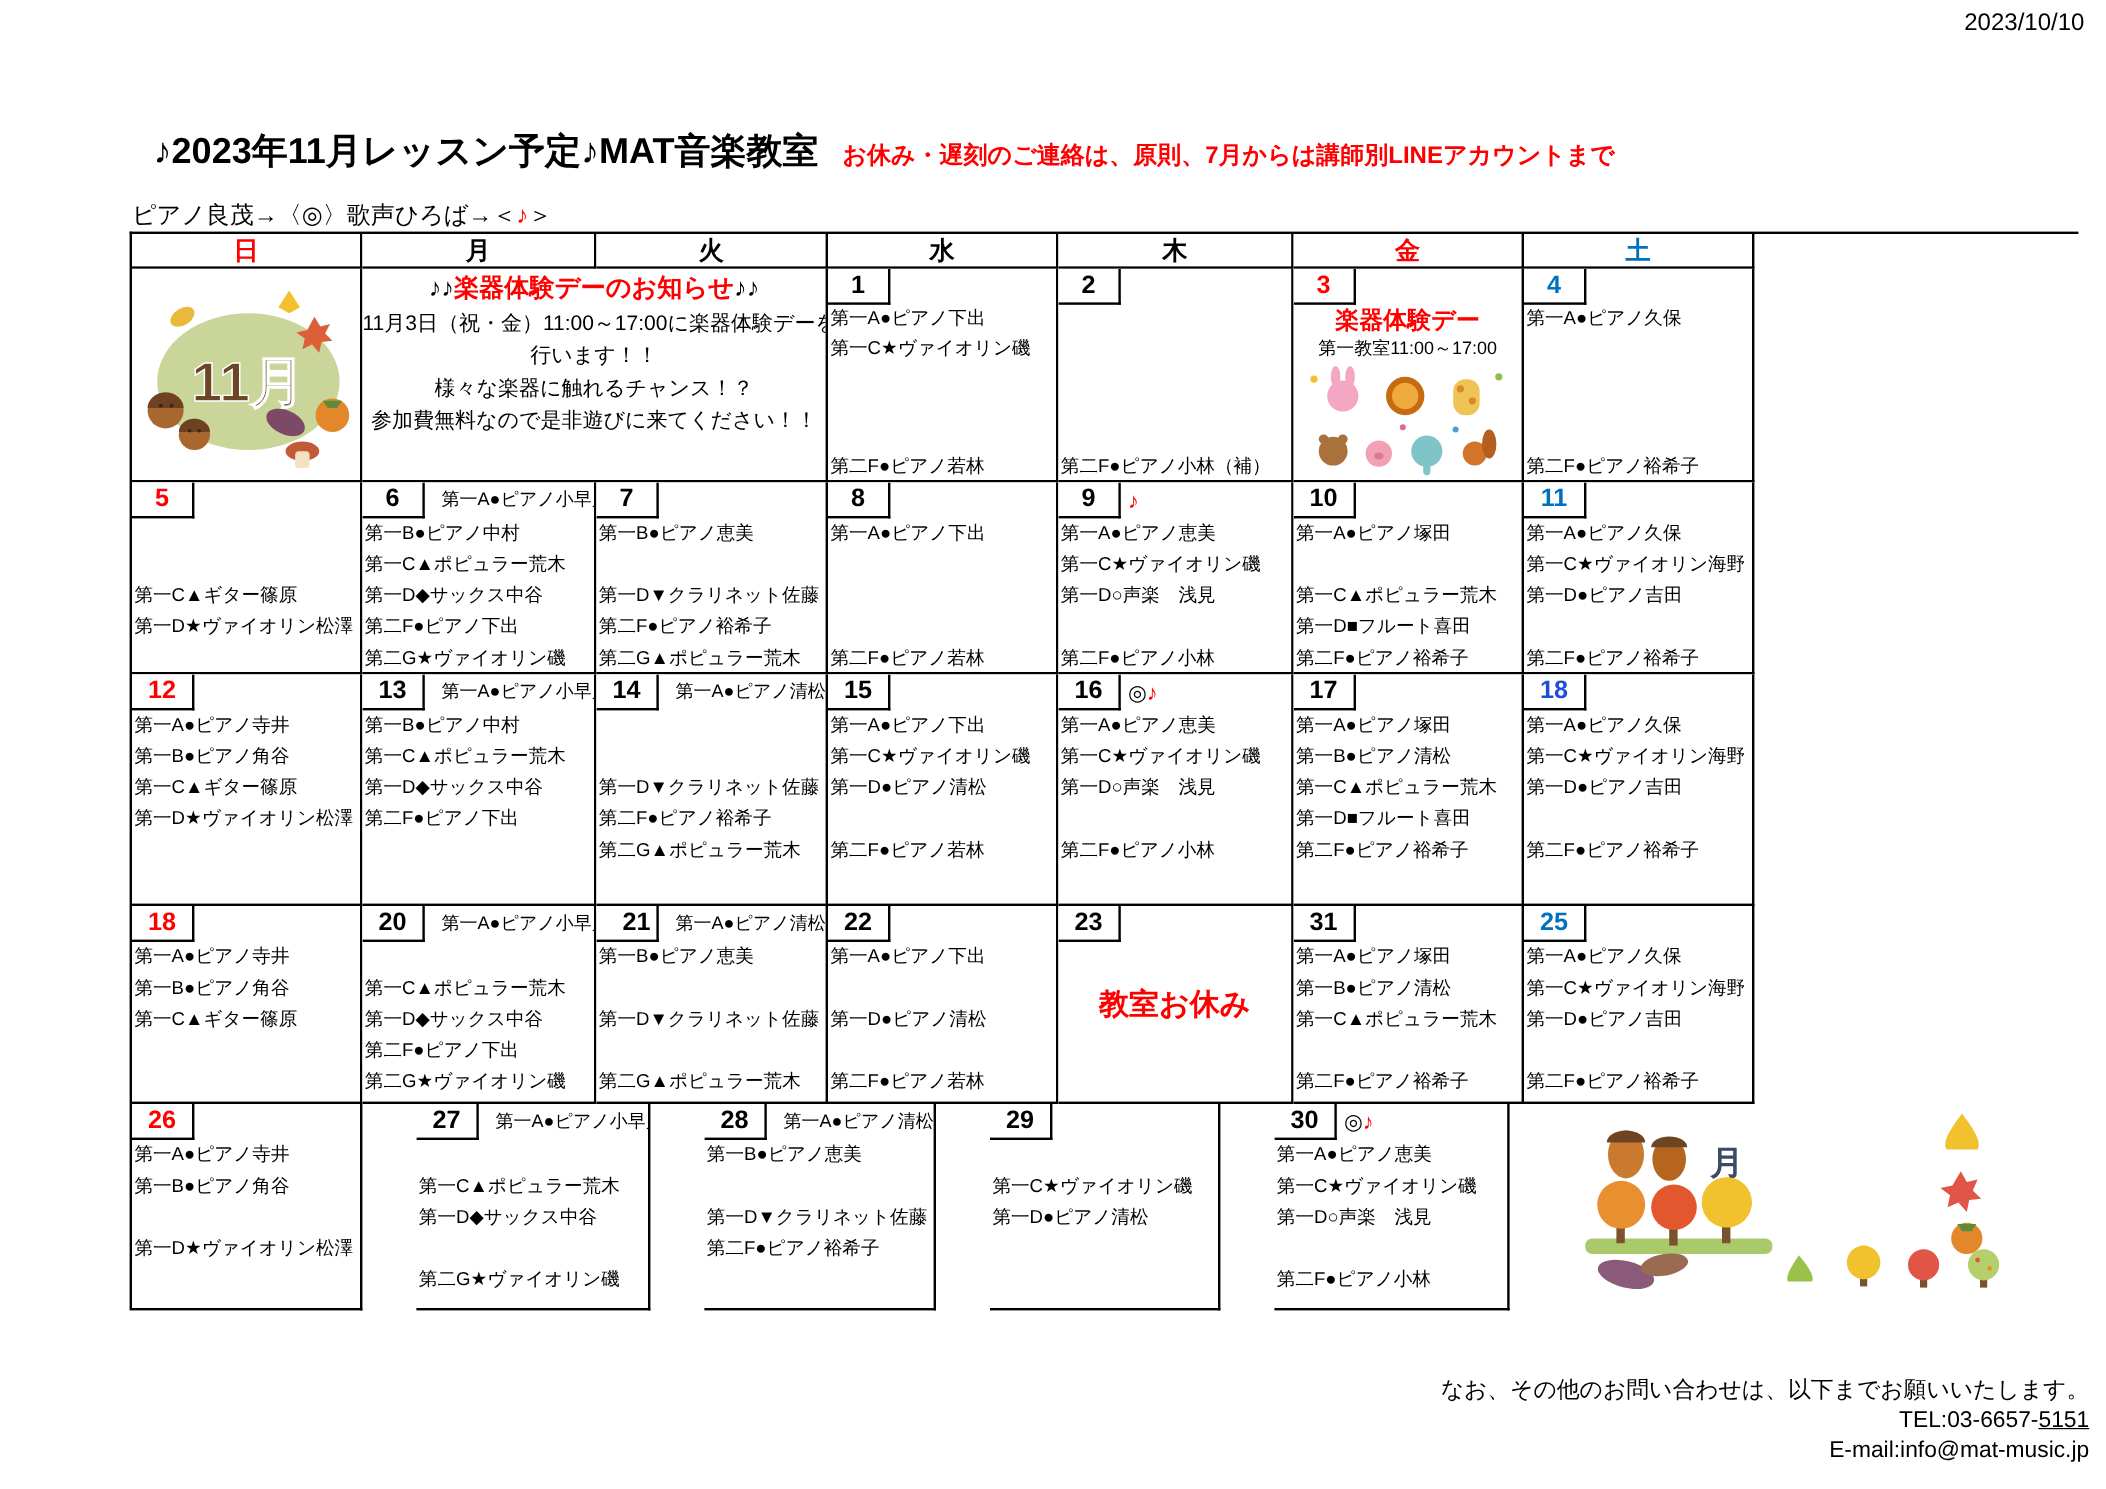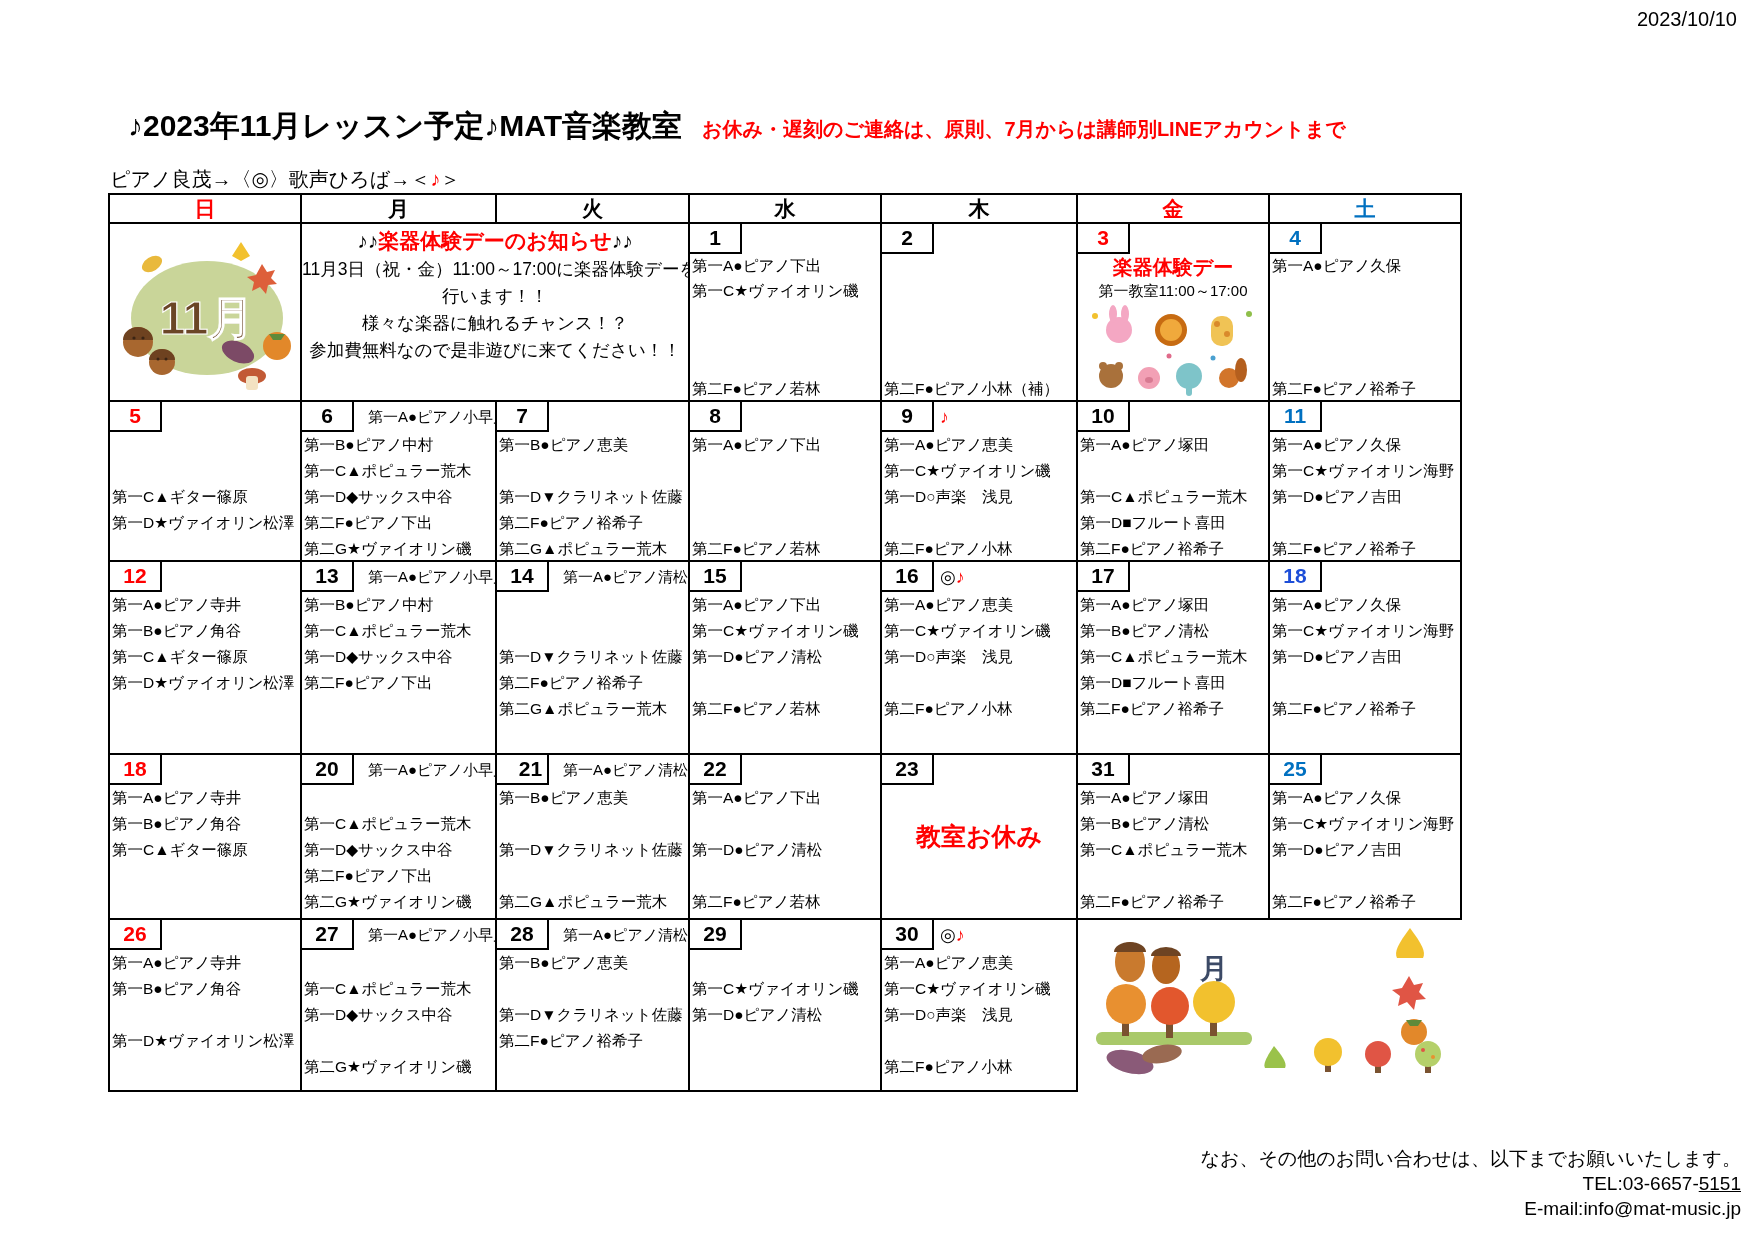--- a/index.html
+++ b/index.html
@@ -8,21 +8,21 @@
   .doc-date{position:absolute;top:8px;right:18px;font-size:20px;}
   .titlebar{position:absolute;left:128px;top:106px;display:flex;align-items:baseline;gap:20px;white-space:nowrap;justify-content:flex-end;}
   .main-title{font-size:30px;font-weight:bold;}
   .title-notice{font-size:20px;font-weight:bold;color:#ff0000;}
   .legend{position:absolute;left:110px;top:166px;font-size:20px;white-space:nowrap;}
   .red{color:#ff0000;}
   
   .cal{position:absolute;left:108px;top:193px;border-top:2px solid #000;border-left:2px solid #000;}
   .row{display:grid;grid-template-columns:192px 195px 193px 192px 196px 192px 192px;}
   .row.head{height:29px;}
-  .row.w1{height:178px;}.row.w2{height:160px;}.row.w3{height:193px;}.row.w4{height:165px;}.row.w5{height:172px;}
+  .row.w1{height:178px;}.row.w2{height:160px;}.row.w3{height:193px;}.row.w4{height:165px;}.row.w5{height:172px;gap:45px;}
   .cell{border-right:2px solid #000;border-bottom:2px solid #000;box-sizing:border-box;
         position:relative;overflow:hidden;background:#fff;}
   .cell.span2{grid-column:span 2;}
   .cell.noborder{border-right:none;border-bottom:none;background:transparent;overflow:visible;}
   .head-cell{display:flex;align-items:center;justify-content:center;font-size:21px;font-weight:bold;}
   .daterow{height:30px;display:flex;align-items:flex-start;}
   .datebox{width:52px;height:30px;border-right:2px solid #000;border-bottom:2px solid #000;box-sizing:border-box;
            display:flex;align-items:center;justify-content:center;font-size:21px;font-weight:bold;flex:none;background:#fff;}
   .markers{font-size:18px;line-height:30px;margin-left:6px;white-space:nowrap;}
   .side{font-size:15px;line-height:30px;margin-left:14px;white-space:nowrap;font-weight:normal;}

